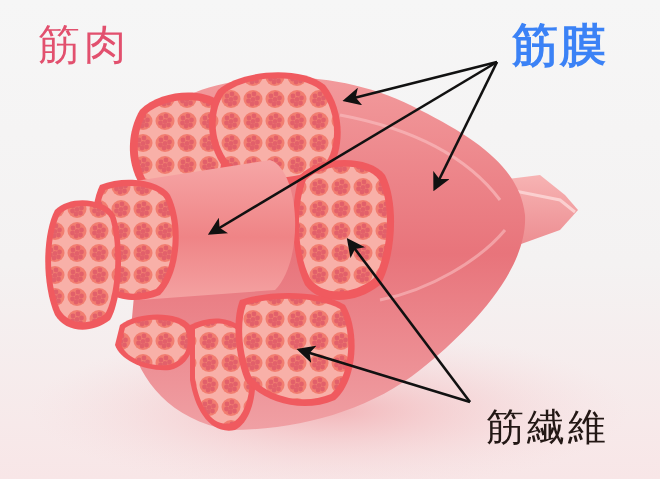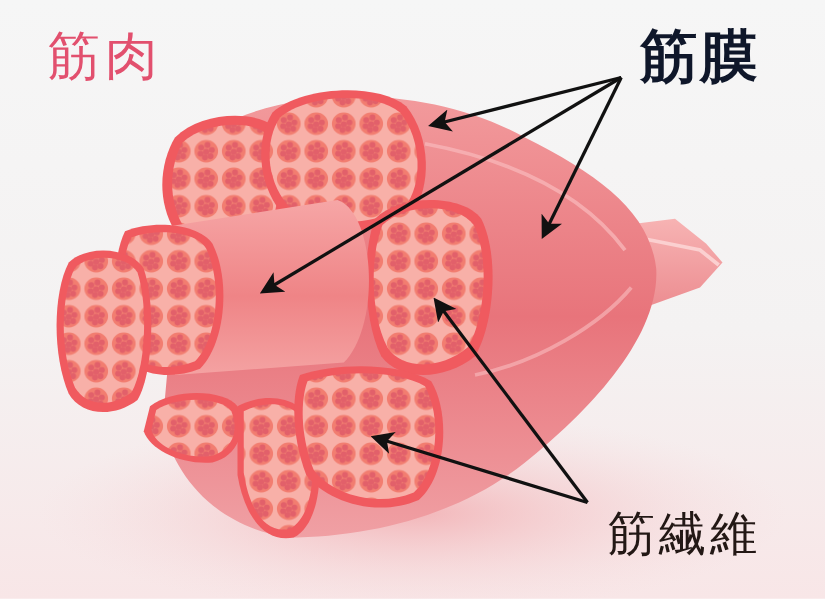--- a/index.html
+++ b/index.html
@@ -120,15 +120,15 @@
       <line x1="497" y1="62" x2="435" y2="188" stroke="#111" stroke-width="2.6" marker-end="url(#arrowHead)"></line>
     </g>
 
     <g>
       <line x1="470" y1="402" x2="349" y2="241" stroke="#111" stroke-width="2.6" marker-end="url(#arrowHead)"></line>
       <line x1="470" y1="402" x2="300" y2="350" stroke="#111" stroke-width="2.6" marker-end="url(#arrowHead)"></line>
     </g>
   </svg>
 
   <div class="title" style="color:#e2506e;">筋肉</div>
-  <div class="label-fascia" style="color:#0f172a;">筋膜</div>
+  <div class="label-fascia" style="color:#3b82f6;">筋膜</div>
   <div class="label-fiber" style="color:#231815;">筋繊維</div>
 </div>
 
 </body></html>

